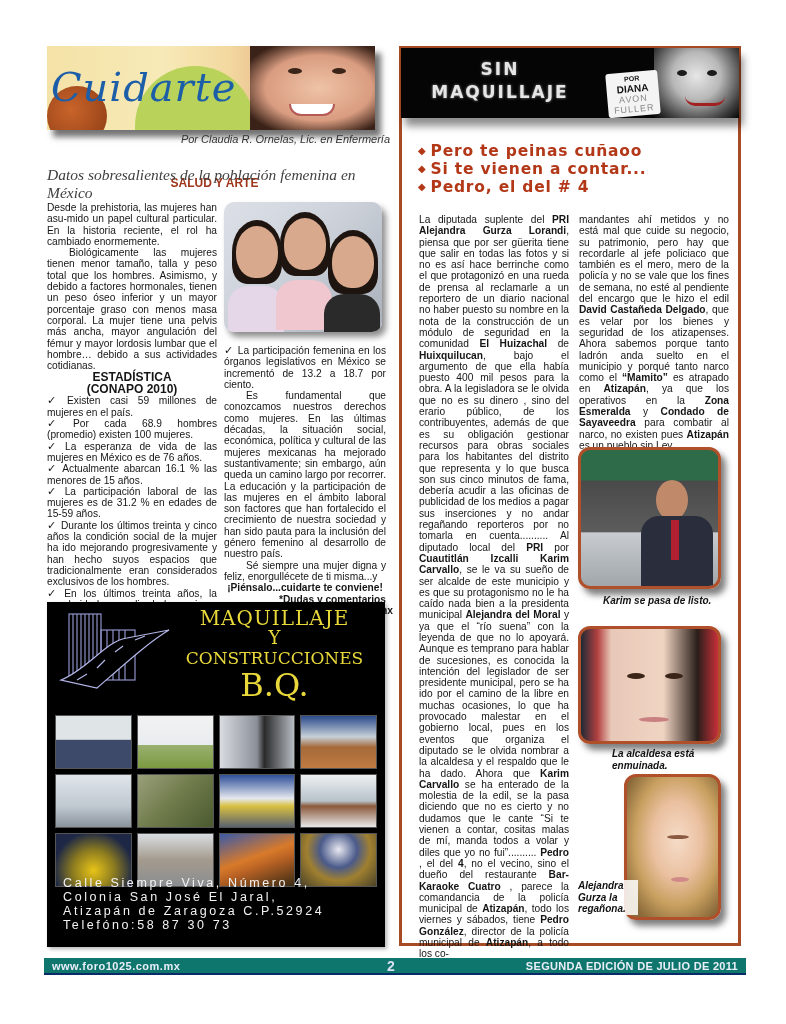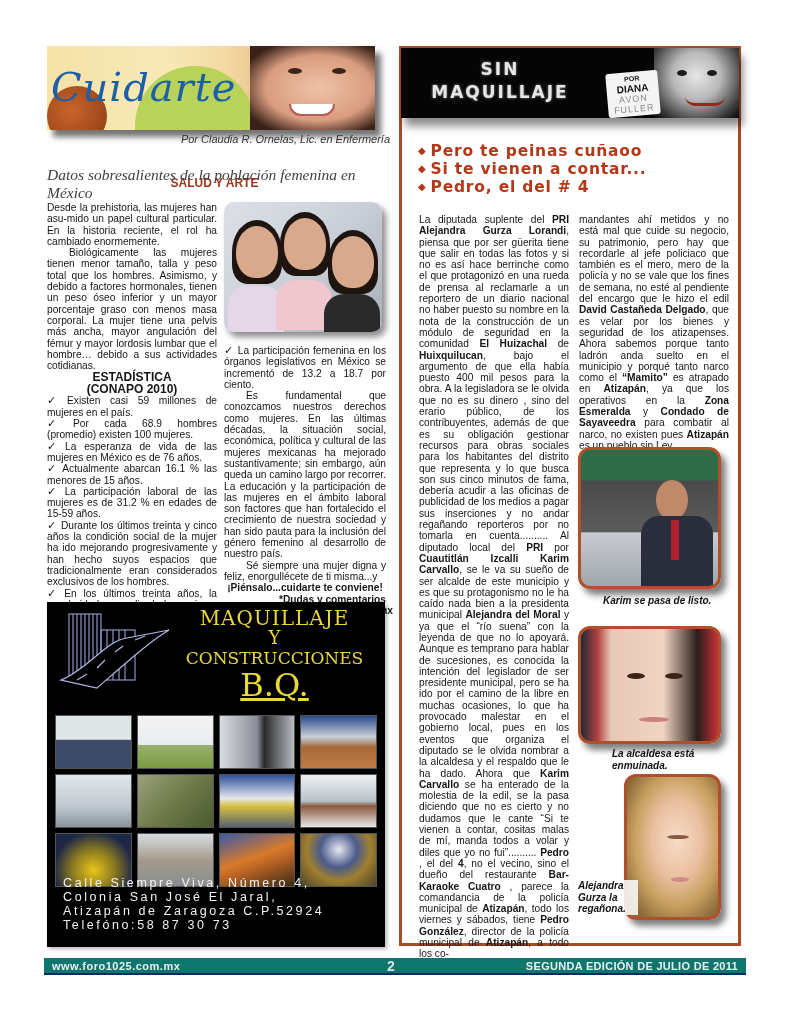--- a/index.html
+++ b/index.html
@@ -66,21 +66,21 @@
     box-shadow: 2px 2px 4px rgba(0,0,0,0.3);
   }
   .ad-logo { position: absolute; left: 10px; top: 8px; width: 115px; height: 80px; }
   .ad-title {
     position: absolute; left: 120px; top: 6px; width: 215px; text-align: center;
     font-family: "DejaVu Serif", serif; color: #e8d83a; line-height: 20px;
   }
   .ad-title .l1 { font-size: 20px; letter-spacing: 1px; display: block; }
   .ad-title .l2 { font-size: 18px; display: block; }
   .ad-title .l3 { font-size: 17px; display: block; }
-  .ad-title .l4 { font-size: 32px; line-height: 34px; display: block; text-decoration: underline; }
+  .ad-title .l4 { font-size: 32px; line-height: 34px; display: block; }
   .ad-grid { position: absolute; left: 8px; top: 113px; width: 322px; display: grid; grid-template-columns: repeat(4, 1fr); gap: 5px; }
   .ad-tile { height: 54px; border: 1px solid #555; }
   .ad-addr {
     position: absolute; left: 16px; top: 274px; width: 338px; text-align: left;
     color: #f2f2f2; font-size: 12.5px; letter-spacing: 2.6px; line-height: 14px;
   }
 
   
   .sm-frame {
     position: absolute; left: 399px; top: 46px; width: 342px; height: 900px;

